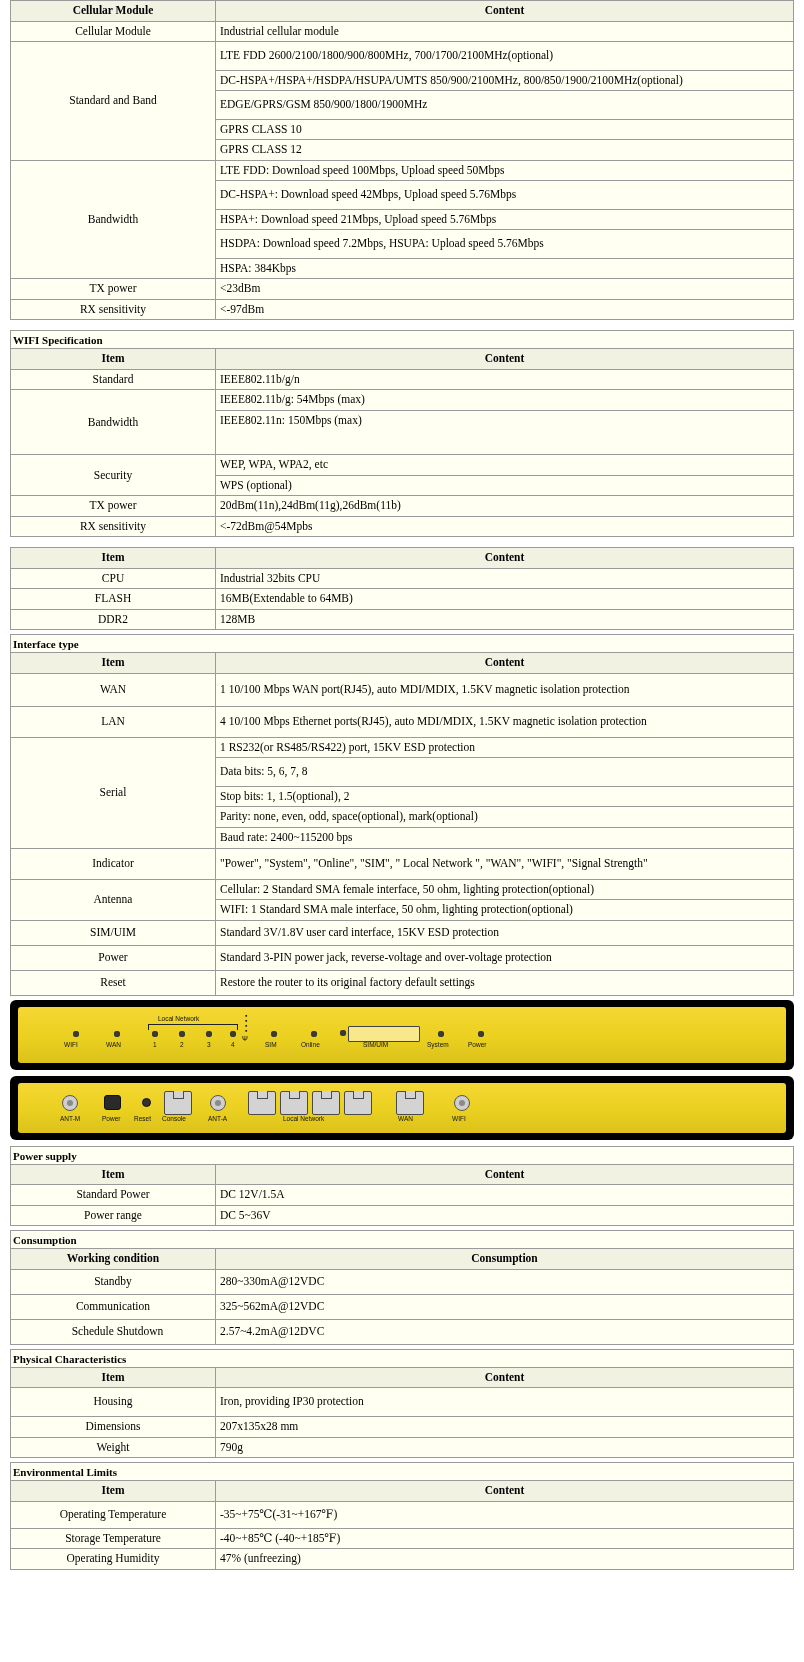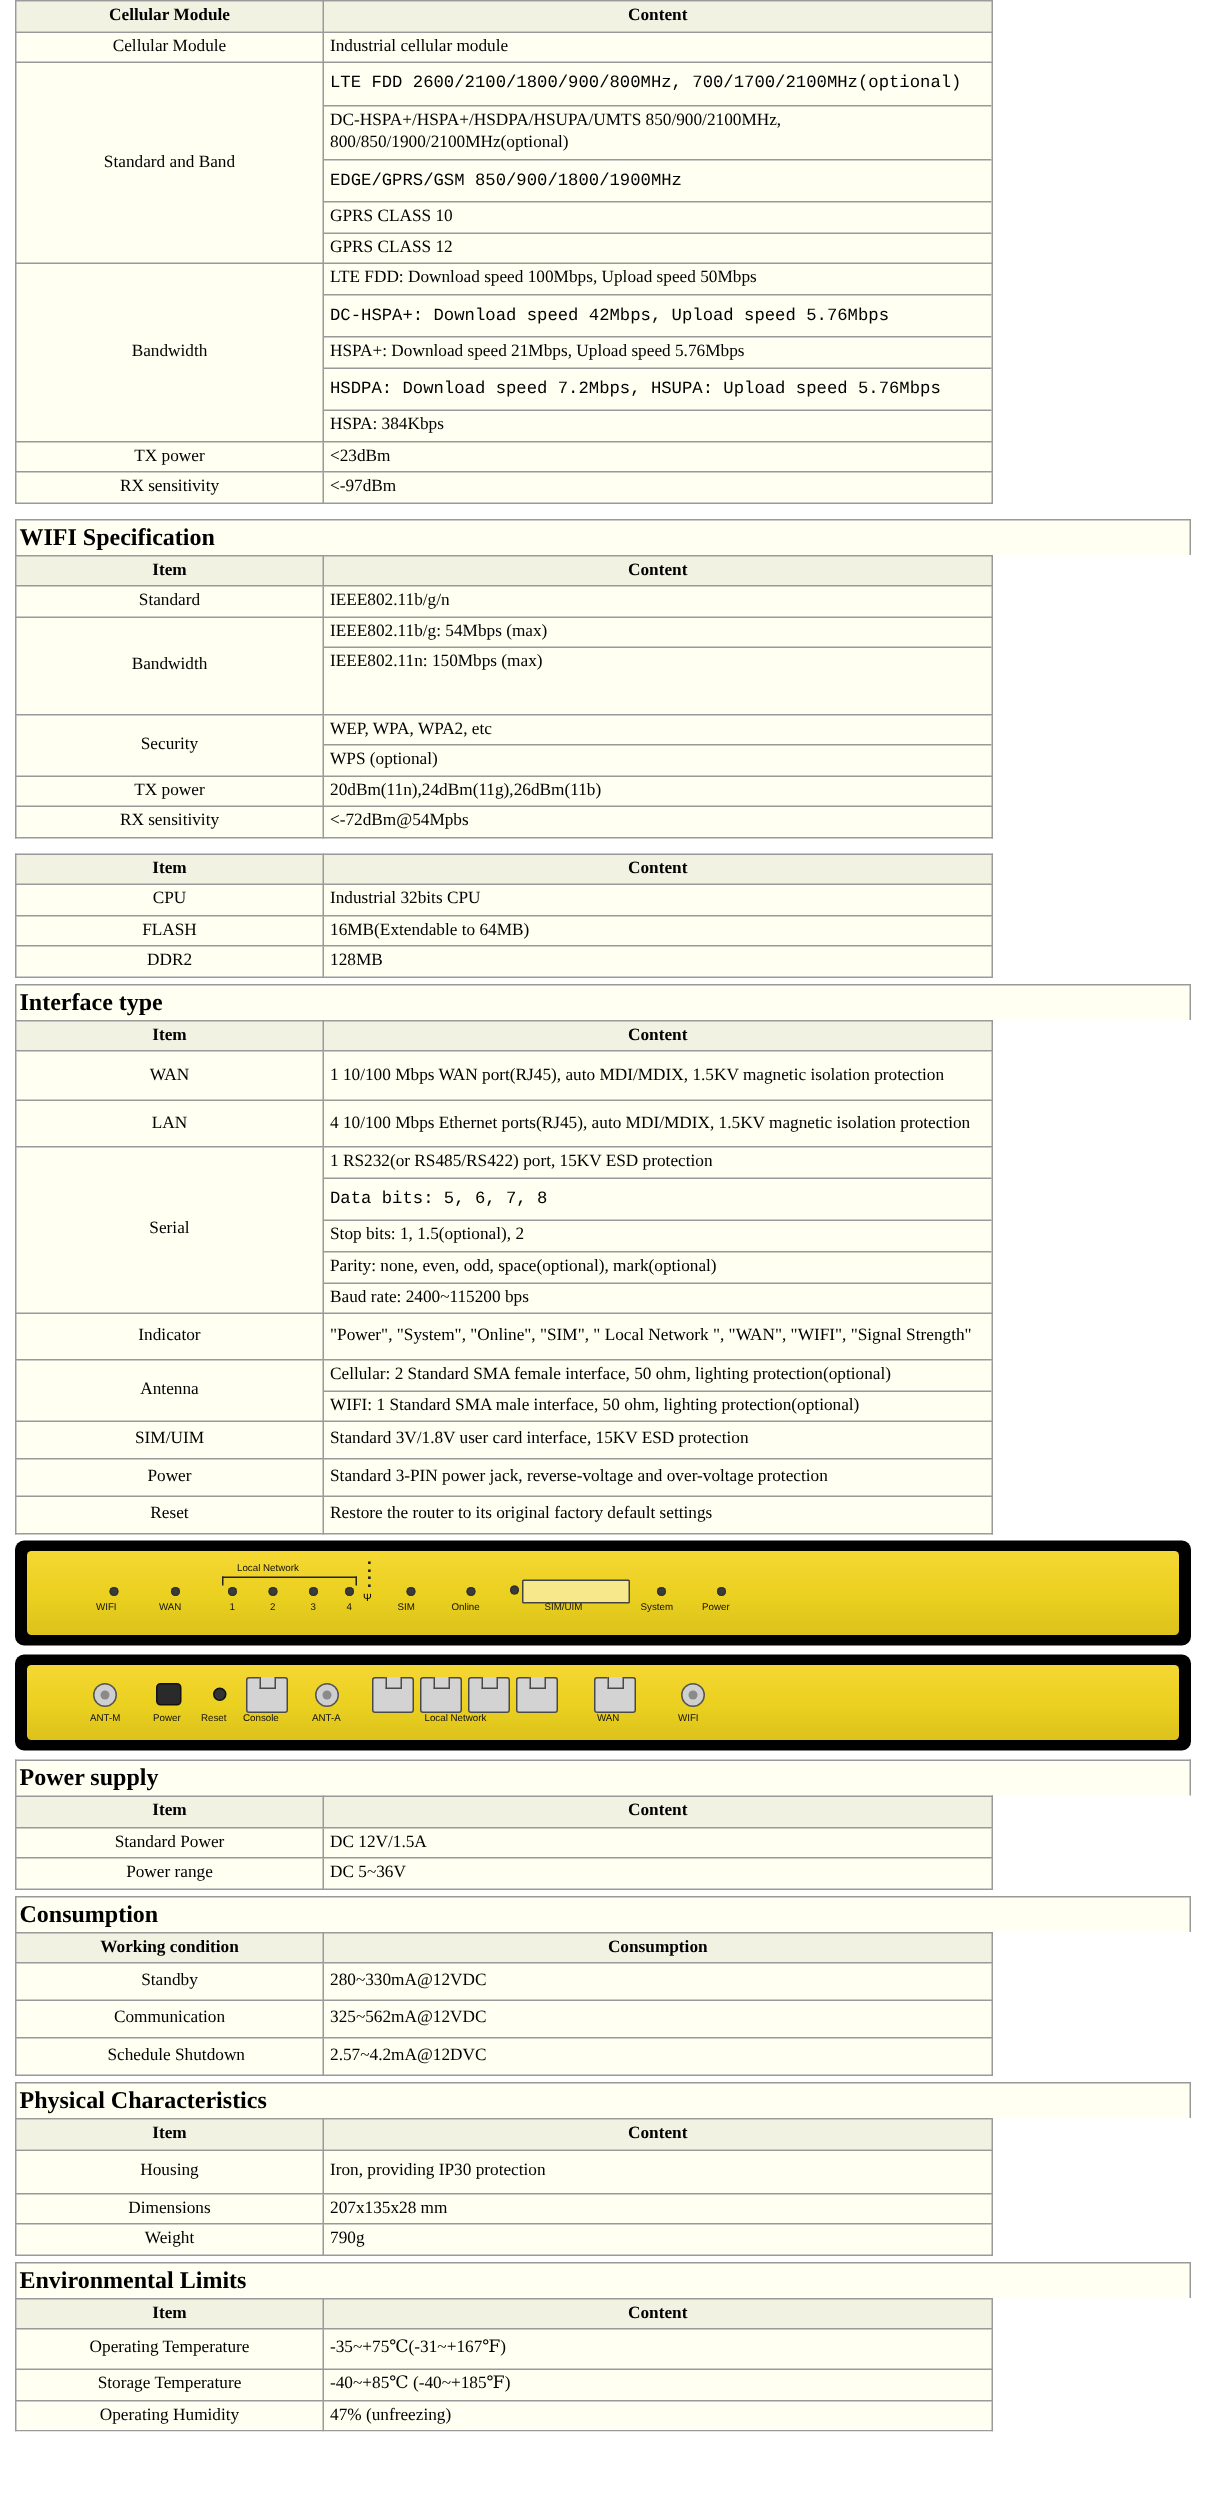--- a/index.html
+++ b/index.html
@@ -13,21 +13,21 @@
     font-size: 11.5px;
     color: #000;
   }
   .page {
     width: 804px;
     box-sizing: border-box;
     padding: 0 10px;
   }
   table.spec {
     border-collapse: collapse;
-    width: 652px;
+    width: 784px;
     table-layout: fixed;
     margin: 0;
   }
   table.spec td {
     border: 1px solid #9a9a9a;
     padding: 2px 4px;
     vertical-align: middle;
     line-height: 1.35;
   }
   td.lbl {
@@ -50,25 +50,24 @@
   td.val.multi div.line {
     padding: 2px 4px;
     border-bottom: 1px solid #9a9a9a;
   }
   td.val.multi div.line:last-child {
     border-bottom: none;
   }
   td.val.multi div.line.tall {
     padding-top: 6px;
     padding-bottom: 6px;
-    font-family: Liberation Mono, monospace;
   }
   .section-title {
     font-weight: bold;
-    font-size: 16px;
+    font-size: 11px;
     padding: 3px 0 2px 2px;
     background: #fffff2;
     border: 1px solid #9a9a9a;
     border-bottom: none;
     width: 784px;
     box-sizing: border-box;
   }
   .gap {
     height: 10px;
   }

